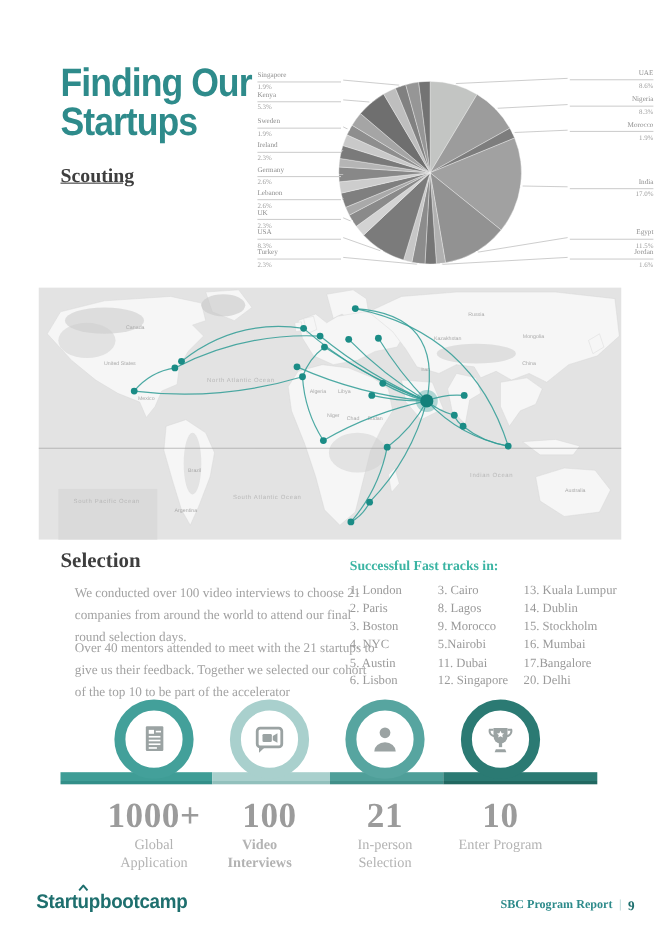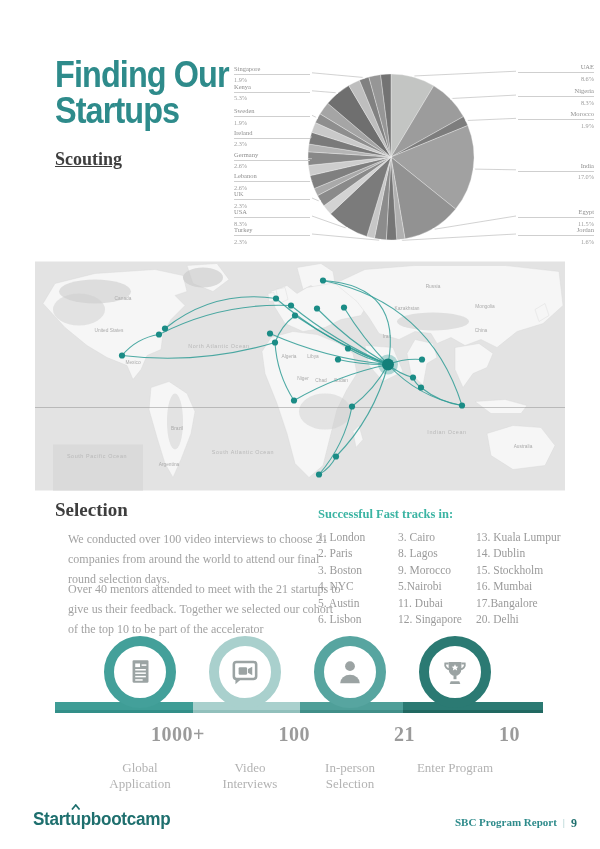--- a/index.html
+++ b/index.html
@@ -36,21 +36,21 @@
   .fast-cols{display:flex;}
   .fast-col{list-style:none;margin:0;padding:0;}
   .fast-col li{font-size:11.5px;line-height:16.4px;color:#9a9a9a;white-space:nowrap;}
   .fc0{width:80px;}.fc1{width:78px;}.fc2{width:94px;}
 
   
   .band-seg{position:absolute;top:702px;height:11px;z-index:1;}
   .stat-ring{position:absolute;top:636px;width:72px;height:72px;border-radius:50%;
              background:#ffffff;box-sizing:border-box;z-index:2;
              display:flex;align-items:center;justify-content:center;}
-  .stat-value{position:absolute;top:723px;width:130px;text-align:right;font-size:20px;
+  .stat-value{position:absolute;top:723px;width:130px;text-align:center;font-size:32px;
               font-weight:700;color:#9b9b9b;letter-spacing:.5px;}
   .stat-label{position:absolute;top:760px;width:130px;text-align:center;font-size:13px;
               line-height:16px;color:#b3b3b3;}
 
   
   .logo{position:absolute;left:33px;top:809px;font-family:"Liberation Sans",sans-serif;
         font-weight:700;font-size:18px;letter-spacing:-.3px;transform:scaleX(.95);
         transform-origin:left top;}
   .logo .u-wrap{position:relative;display:inline-block;}
   .logo .hat{position:absolute;left:50%;top:-5px;transform:translateX(-50%);}
@@ -345,21 +345,21 @@
       <div class="band-seg" style="left: 193px; width: 107px; background: linear-gradient(rgb(169, 208, 205) 0px, rgb(169, 208, 205) 72%, rgb(146, 192, 188) 72%, rgb(146, 192, 188) 100%);"></div>
       <div class="stat-ring" style="left: 209px; border: 10px solid rgb(169, 208, 205);">
         <svg width="34" height="34" viewBox="0 0 32 32">
           <rect x="5.5" y="6.5" width="21" height="16" rx="2.5" fill="none" stroke="#9ba3a3" stroke-width="2.4"></rect>
           <path d="M7,22 L7,27.5 L13,22 Z" fill="#9ba3a3"></path>
           <rect x="10" y="11.5" width="8" height="7" rx="1.2" fill="#9ba3a3"></rect>
           <path d="M18.8,13.2 L22.8,11 L22.8,19 L18.8,16.8 Z" fill="#9ba3a3"></path>
         </svg>
       </div>
       <div class="stat-value" style="left: 180px;">100</div>
-      <div class="stat-label" style="left: 185px;">
+      <div class="stat-label" style="left: 171px; font-weight: bold;">
         <div>Video</div>
         <div>Interviews</div>
       </div>
       <div class="band-seg" style="left: 300px; width: 103px; background: linear-gradient(rgb(79, 159, 153) 0px, rgb(79, 159, 153) 72%, rgb(65, 143, 137) 72%, rgb(65, 143, 137) 100%);"></div>
       <div class="stat-ring" style="left: 314px; border: 10px solid rgb(87, 165, 160);">
         <svg width="34" height="34" viewBox="0 0 32 32">
           <circle cx="16" cy="10.5" r="4.6" fill="#9ba3a3"></circle>
           <path d="M6.8,26.5 a9.2,7.8 0 0 1 18.4,0 Z" fill="#9ba3a3"></path>
         </svg>
       </div>

